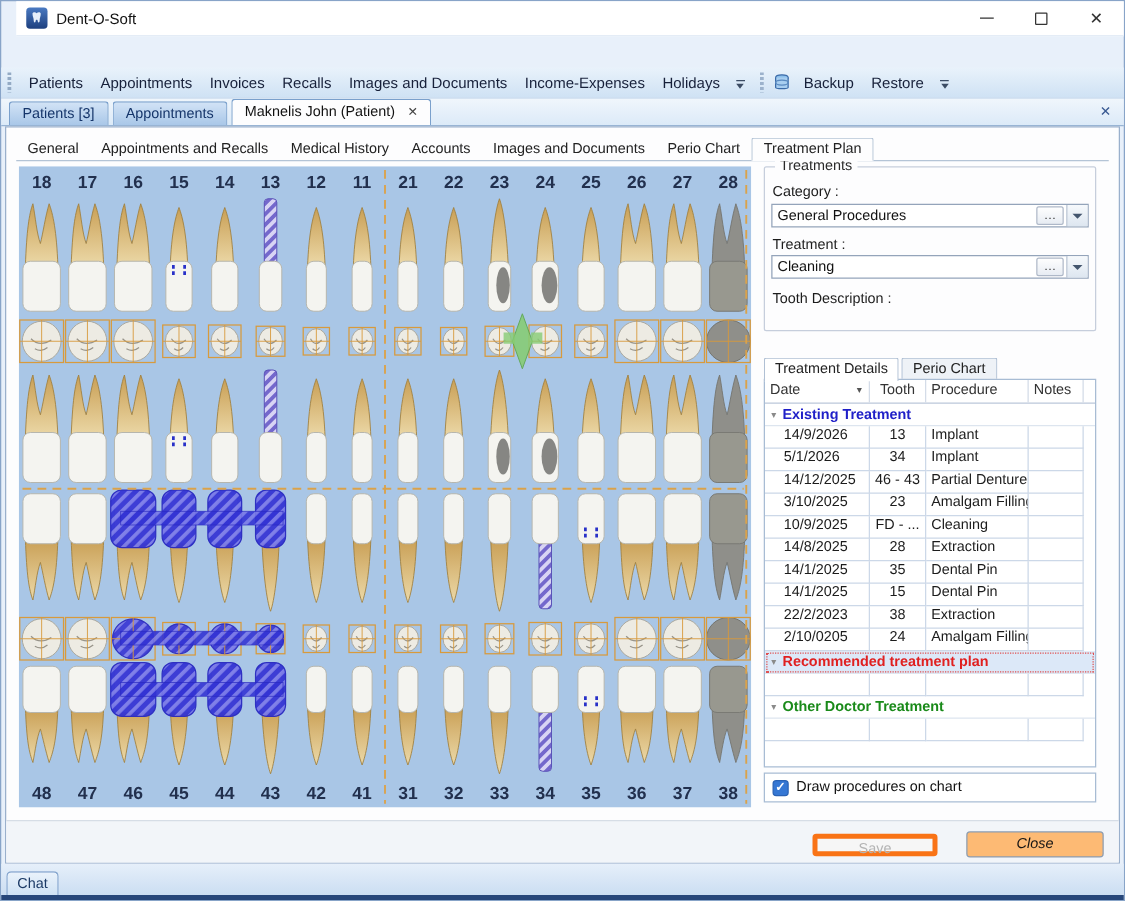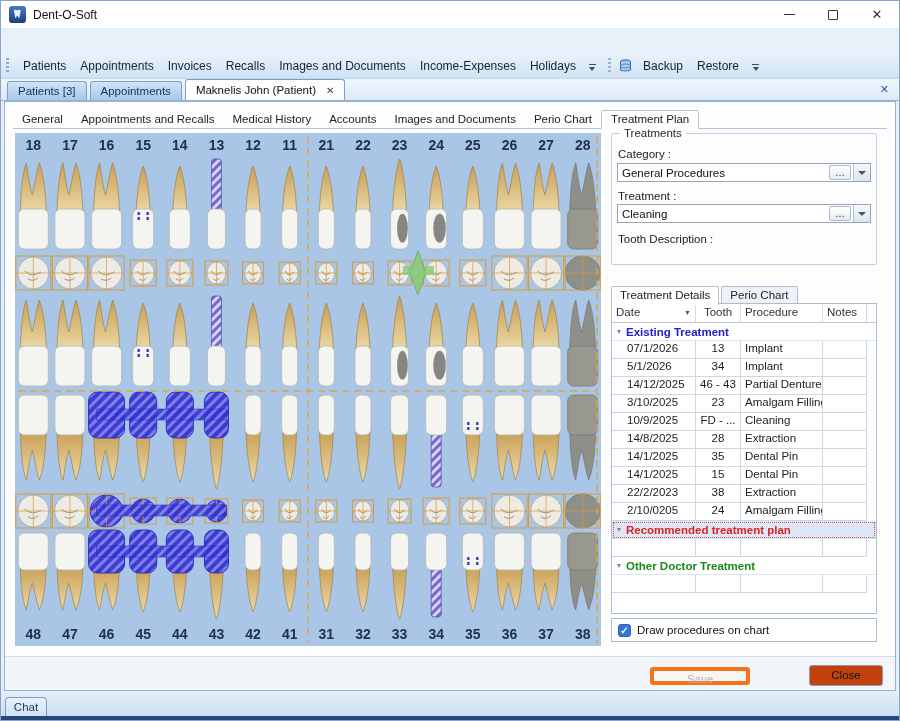--- a/index.html
+++ b/index.html
@@ -1,20 +1,20 @@
 <!DOCTYPE html>
 <html><head>
 <meta charset="utf-8">
 <style>
   * { margin:0; padding:0; box-sizing:border-box; }
   body { width:900px; height:721px; font-family:"Liberation Sans", sans-serif; background:#c9d8ea; overflow:hidden; }
   .window { position:relative; width:900px; height:721px; background:#e8f0fa; border:1px solid #88a4c8; }
 
   
-  .titlebar { position:absolute; left:0; top:0; right:0; height:28px; background:#ffffff; border-bottom:1px solid #e4ecf6; display:flex; align-items:center;justify-content:space-between; }
+  .titlebar { position:absolute; left:12px; top:0; right:0; height:28px; background:#ffffff; border-bottom:1px solid #e4ecf6; display:flex; align-items:center;justify-content:space-between; }
   .app-icon { width:17px; height:17px; margin:0 7px 0 8px; border-radius:3px; background:linear-gradient(#4a7ac2,#1d3f7e); position:relative; flex:0 0 auto; }
   .app-icon svg { position:absolute; left:2px; top:2px; }
   .title-text { font-size:12px; color:#111; }
   .win-controls { margin-left:auto; display:flex; height:100%; }
   .win-btn { width:44px; height:100%; display:flex; align-items:center; justify-content:center; color:#333; font-size:13px; }
   .max-glyph { width:10px; height:10px; border:1.4px solid #333; border-radius:1px; }
   .min-glyph { width:11px; height:0; border-top:1.6px solid #333; }
 
   
   .menubar, .toolbar { position:absolute; left:0; right:0; height:25px; background:linear-gradient(#e9f2fb,#cfe2f4); border-bottom:1px solid #c2d6ec; display:flex; align-items:center; }
@@ -74,21 +74,21 @@
   .dcell.c1 { text-align:center; }
 
   .check-bar { position:absolute; left:0; top:487px; width:266px; height:24px; background:#fff; border:1px solid #a8bcd4; display:flex; align-items:center; padding-left:6px; }
   .cbox { width:13px; height:13px; border-radius:3px; background:#3577d4; border:1px solid #2a62b4; color:#fff; font-size:10px; line-height:12px; text-align:center; font-weight:bold; }
   .cbox-label { font-size:11.5px; color:#111; margin-left:6px; }
 
   
   .footer { position:absolute; left:0; right:0; bottom:0; height:34px; background:#f2f5f9; border-top:1px solid #d6dde6; }
   .btn { position:absolute; font-size:11.5px; text-align:center; border-radius:3px; }
   .btn-save { left:606px; top:10px; width:100px; height:18px; background:#f6f6f6; border:4px solid #f97316; color:#b4b4b4; line-height:16px;margin-left:39px; }
-  .btn-close { right:12px; top:8px; width:74px; height:21px; background:#c2410c; border:1px solid #8c9cb0; color:#141414; line-height:19px; }
+  .btn-close { right:12px; top:8px; width:110px; height:21px; background:#fdba74; border:1px solid #8c9cb0; color:#141414; line-height:19px;font-style:italic; }
 
   
   .statusbar { position:absolute; left:0; right:0; bottom:0; height:29px; background:linear-gradient(#e6effa,#cbdef2); border-bottom:4px solid #27477a; }
   .chat-tab { position:absolute; left:4px; bottom:0; width:42px; height:19px; background:linear-gradient(#eaf2fb,#cfe2f4); border:1px solid #7a9cc8; border-bottom:none; border-radius:4px 4px 0 0; font-size:11.5px; color:#1c3a66; text-align:center; line-height:18px; }
 </style>
 </head>
 <body>
 
 <div class="window">
 
@@ -769,21 +769,21 @@
             </div>
             <div class="hcell c3">
               <span>Notes</span>
             </div>
           </div>
           <div class="grow">
             <span class="tri">▾</span>
             <span class="glabel" style="color: rgb(32, 32, 200);">Existing Treatment</span>
           </div>
           <div class="drow">
-            <div class="dcell c0">07/1/2026</div>
+            <div class="dcell c0">14/9/2026</div>
             <div class="dcell c1">13</div>
             <div class="dcell c2">Implant</div>
             <div class="dcell c3"></div>
           </div>
           <div class="drow">
             <div class="dcell c0">5/1/2026</div>
             <div class="dcell c1">34</div>
             <div class="dcell c2">Implant</div>
             <div class="dcell c3"></div>
           </div>

